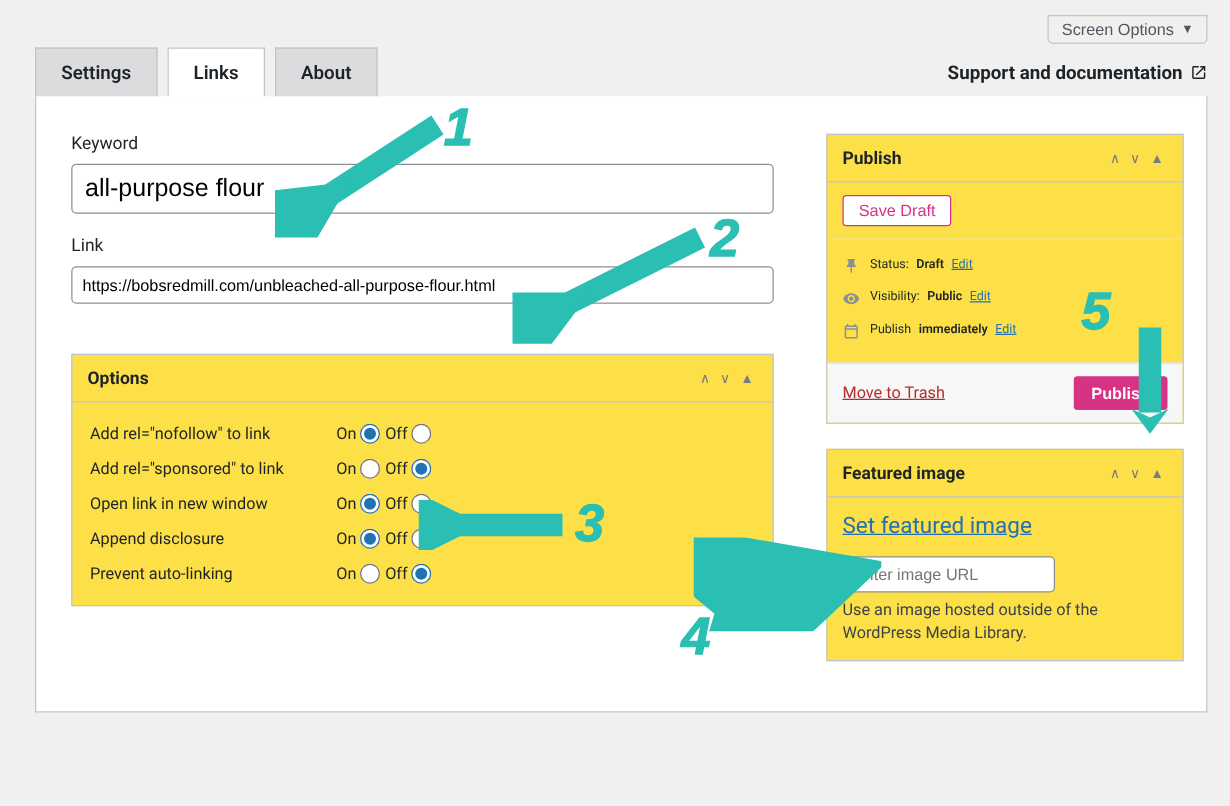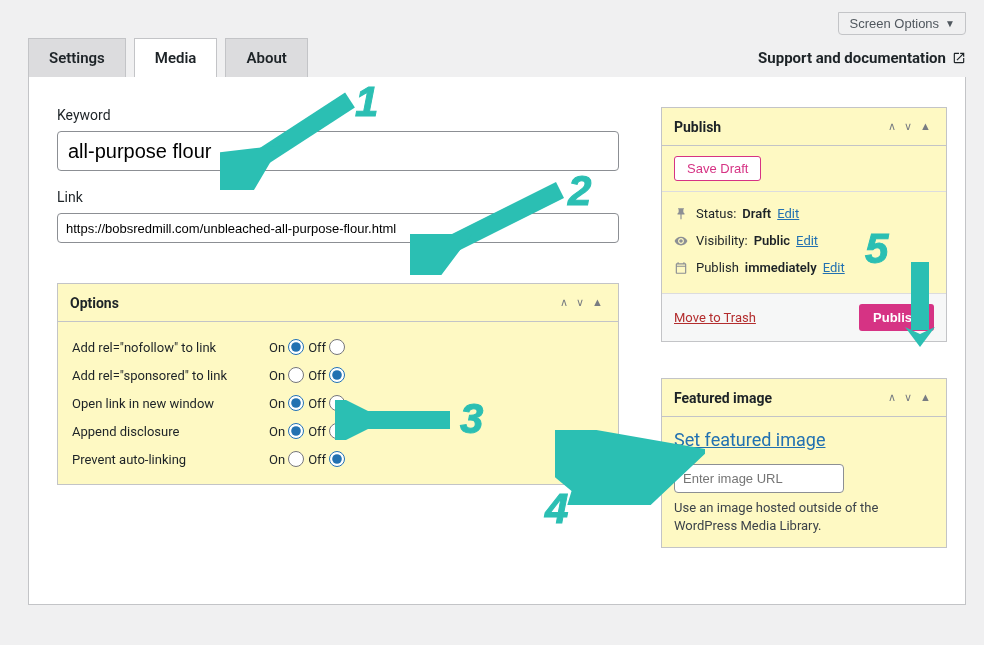--- a/index.html
+++ b/index.html
@@ -20,39 +20,39 @@
 .content { display: flex; gap: 32px; padding: 0 18px 20px 28px; background: #fff; border: 1px solid #c3c4c7; margin: 0 18px 0 28px; border-top: none; padding-top: 30px; }
 
 .main-col { flex: 1; padding-right: 10px; }
 .side-col { width: 286px; }
 
 .field-label { font-size: 14px; margin-bottom: 8px; color: #1d2327; }
 .field-input { width: 100%; border: 1px solid #8c8f94; border-radius: 4px; padding: 4px 8px; font-size: 14px; margin-bottom: 18px; background: #fff; }
 .field-input.big { font-size: 20px; padding: 6px 10px; height: 40px; }
 .field-input.small { font-size: 13px; padding: 3px 8px; height: 30px; }
 
-.postbox { border: 1px solid #c3c4c7; background: #fef9c3; margin-bottom: 36px; }
+.postbox { border: 1px solid #c3c4c7; background: #fde047; margin-bottom: 20px; }
 .postbox-header { display: flex; justify-content: space-between; align-items: center; border-bottom: 1px solid #c3c4c7; padding: 10px 12px; }
 .postbox-title { font-size: 14px; font-weight: 700; }
 .postbox-controls { display: flex; gap: 2px; align-items: center; color: #787c82; }
 .pb-btn { cursor: pointer; padding: 2px 3px; font-size: 11px; }
 .postbox-body { padding: 10px 12px; }
 
 .options-table { width: 100%; }
 .options-table td { padding: 5px 0; font-size: 13px; vertical-align: middle; }
 .options-table .opt-label { width: 195px; }
 .radio-group { display: flex; align-items: flex-start; gap: 4px; }
 .radio-group label { display: flex; align-items: center; gap: 3px; font-size: 13px; }
 .radio-group input[type="radio"] { width: 16px; height: 16px; accent-color: #2271b1; cursor: pointer; }
 
 .publish-body { padding: 0; }
 .publish-top { padding: 10px 12px; border-bottom: 1px solid #dcdcde; }
 .save-draft { border: 1px solid #d63384; color: #d63384; background: #fff; padding: 4px 12px; border-radius: 3px; font-size: 13px; cursor: pointer; }
 .publish-mid { padding: 8px 12px 12px 12px; }
-.publish-row { display: flex; align-items: center; gap: 6px; font-size: 13px; padding: 6px 0; }
+.publish-row { display: flex; align-items: flex-start; gap: 6px; font-size: 10px; padding: 6px 0; }
 .publish-row .icon { color: #8c8f94; width: 16px; display: inline-flex; }
 .publish-row .val { font-weight: 600; }
 .publish-row a { color: #2271b1; text-decoration: underline; cursor: pointer; }
 .publish-bottom { display: flex; justify-content: space-between; align-items: center; padding: 10px 12px; background: #f6f7f7; border-top: 1px solid #dcdcde; }
 .trash-link { color: #b32d2e; text-decoration: underline; cursor: pointer; font-size: 13px; }
 .publish-btn { background: #d63384; color: #fff; border: none; padding: 6px 14px; border-radius: 3px; font-weight: 600; font-size: 13px; cursor: pointer; }
 
 .feat-body { padding: 12px; }
 .feat-link { color: #2271b1; text-decoration: underline; cursor: pointer; font-size: 18px; display: inline-block; margin-bottom: 14px; }
 .url-input { border: 1px solid #8c8f94; border-radius: 4px; padding: 6px 8px; font-size: 13px; width: 170px; margin-bottom: 6px; }
@@ -68,21 +68,21 @@
 <div class="top-bar">
   <button class="screen-options">
     <span>Screen Options</span>
     <span class="arrow">▼</span>
   </button>
 </div>
 
 <div class="tabs-row">
   <div class="tabs">
     <div class="tab inactive">Settings</div>
-    <div class="tab active">Media</div>
+    <div class="tab active">Links</div>
     <div class="tab inactive">About</div>
   </div>
   <div class="support-link">
     <span>Support and documentation</span>
     <svg class="ext-icon" viewBox="0 0 24 24">
         <path fill="currentColor" d="M14 3v2h3.59l-9.83 9.83 1.41 1.41L19 6.41V10h2V3h-7zM19 19H5V5h7V3H5c-1.1 0-2 .9-2 2v14c0 1.1.9 2 2 2h14c1.1 0 2-.9 2-2v-7h-2v7z"></path>
       </svg>
   </div>
 </div>
 

